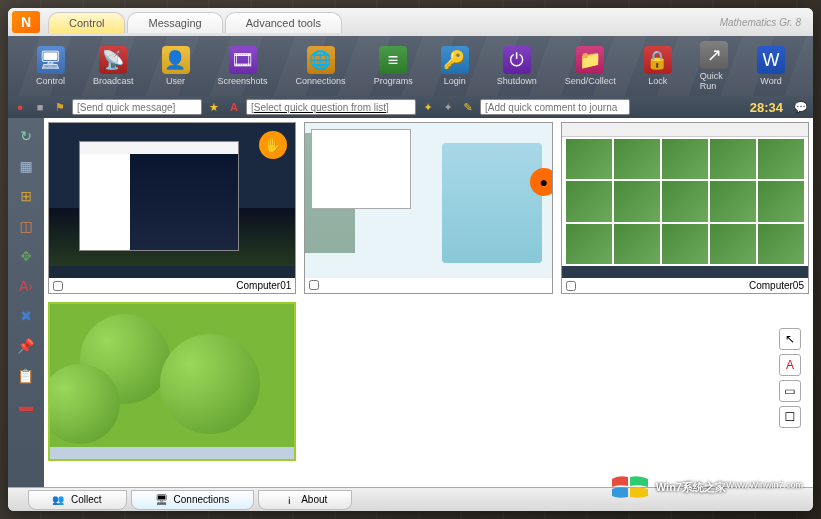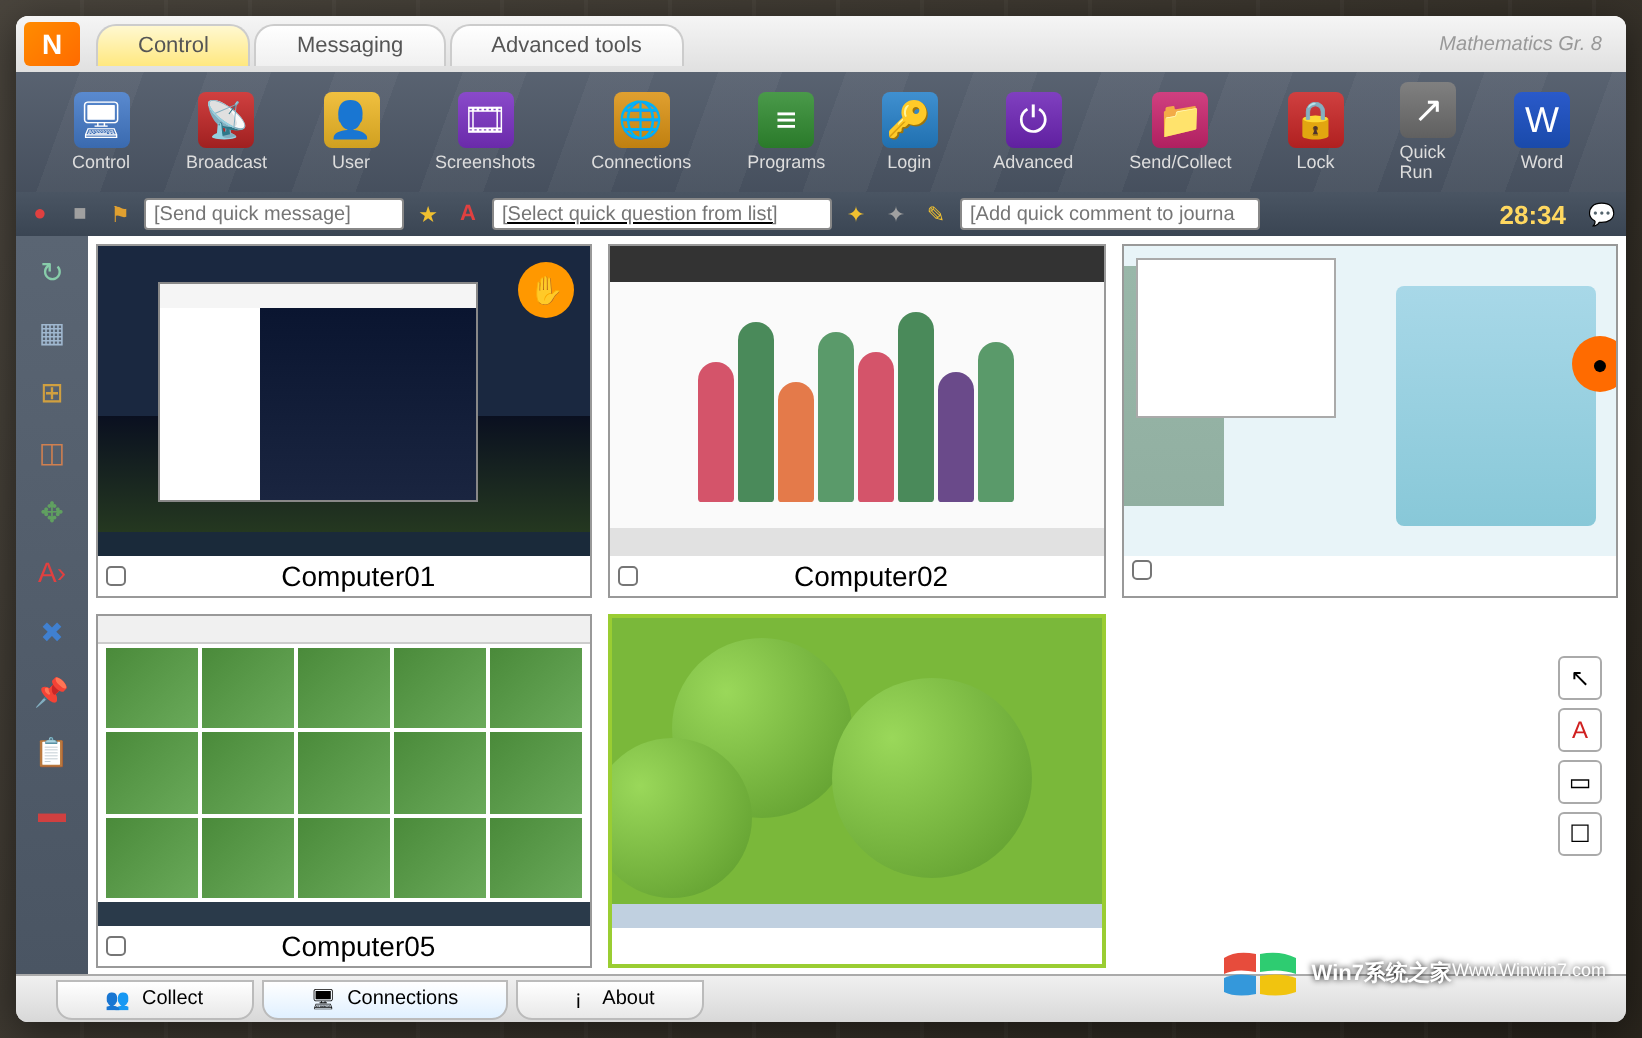--- a/index.html
+++ b/index.html
@@ -32,21 +32,21 @@
 .left-sidebar { width: 36px; background: linear-gradient(#5a6573, #4a5563); display: flex; flex-direction: column; gap: 10px; padding: 8px 4px; align-items: center; }
 .ls-icon { width: 24px; height: 20px; display: flex; align-items: center; justify-content: center; font-size: 14px; cursor: pointer; color: #fff; }
 
 .content { flex: 1; background: #fff; overflow: auto; padding: 4px; }
 .grid { display: grid; grid-template-columns: repeat(3, 1fr); gap: 8px; }
 .thumb-card { display: flex; flex-direction: column; border: 1px solid #999; }
 .thumb-card.selected { border: 2px solid #9acd32; }
 .thumb-img { width: 100%; height: 155px; background: #333; position: relative; overflow: hidden; }
 .thumb-label-row { display: flex; align-items: center; padding: 2px 4px; background: #fff; gap: 4px; }
 .thumb-chk { width: 10px; height: 10px; }
-.thumb-name { font-size: 14px; text-align: center; flex: 1; }
+.thumb-name { font-size: 10px; text-align: right; flex: 1; }
 .thumb-badge { position: absolute; width: 28px; height: 28px; border-radius: 50%; display: flex; align-items: center; justify-content: center; font-size: 14px; }
 
 .right-tools { position: absolute; right: 12px; top: 320px; display: flex; flex-direction: column; gap: 4px; }
 .rt-btn { width: 22px; height: 22px; background: #fff; border: 1px solid #aaa; border-radius: 3px; display: flex; align-items: center; justify-content: center; font-size: 12px; cursor: pointer; }
 
 .bottom-tabs { height: 24px; background: linear-gradient(#f0f0f0, #d8d8d8); display: flex; align-items: center; padding: 0 20px; gap: 4px; border-top: 1px solid #aaa; }
 .bt-tab { padding: 3px 24px; background: linear-gradient(#fff, #e8e8e8); border: 1px solid #bbb; border-radius: 0 0 8px 8px; font-size: 10px; display: flex; align-items: center; gap: 6px; cursor: pointer; }
 .bt-tab.active { background: linear-gradient(#fff, #e0f0ff); }
 .bt-icon { width: 12px; height: 12px; display: inline-flex; align-items: center; justify-content: center; }
 
@@ -145,21 +145,21 @@
       <div class="tool-btn">
         <div class="tool-icon ic-programs">≡</div>
         <div class="tool-label">Programs</div>
       </div>
       <div class="tool-btn">
         <div class="tool-icon ic-login">🔑</div>
         <div class="tool-label">Login</div>
       </div>
       <div class="tool-btn">
         <div class="tool-icon ic-shutdown">⏻</div>
-        <div class="tool-label">Advanced</div>
+        <div class="tool-label">Shutdown</div>
       </div>
       <div class="tool-btn">
         <div class="tool-icon ic-send">📁</div>
         <div class="tool-label">Send/Collect</div>
       </div>
       <div class="tool-btn">
         <div class="tool-icon ic-lock">🔒</div>
         <div class="tool-label">Lock</div>
       </div>
       <div class="tool-btn">
@@ -211,40 +211,20 @@
                 <div class="win-main"></div>
               </div>
               <div class="thumb-badge badge-hand">✋</div>
             </div>
     <div class="thumb-label-row">
       <input type="checkbox" class="thumb-chk" style="">
       <span class="thumb-name">Computer01</span>
     </div>
           </div>
           <div class="thumb-card">
-    <div class="thumb-img scene2">
-              <div class="browser-top"></div>
-              <div class="cactus-row">
-    <div class="cactus" style="height:70px;background:#d4546a"></div>
-    <div class="cactus" style="height:90px;background:#4a8a5a"></div>
-    <div class="cactus" style="height:60px;background:#e47a4a"></div>
-    <div class="cactus" style="height:85px;background:#5a9a6a"></div>
-    <div class="cactus" style="height:75px;background:#d4546a"></div>
-    <div class="cactus" style="height:95px;background:#4a8a5a"></div>
-    <div class="cactus" style="height:65px;background:#6a4a8a"></div>
-    <div class="cactus" style="height:80px;background:#5a9a6a"></div>
-  </div>
-              <div class="dock"></div>
-            </div>
-    <div class="thumb-label-row">
-      <input type="checkbox" class="thumb-chk" style="">
-      <span class="thumb-name">Computer02</span>
-    </div>
-          </div>
-          <div class="thumb-card">
     <div class="thumb-img scene3">
               <div class="trees"></div>
               <div class="waterfall"></div>
               <div class="win"></div>
               <div class="thumb-badge badge-orange">●</div>
             </div>
     <div class="thumb-label-row">
       <input type="checkbox" class="thumb-chk" style="">
     </div>
           </div>

